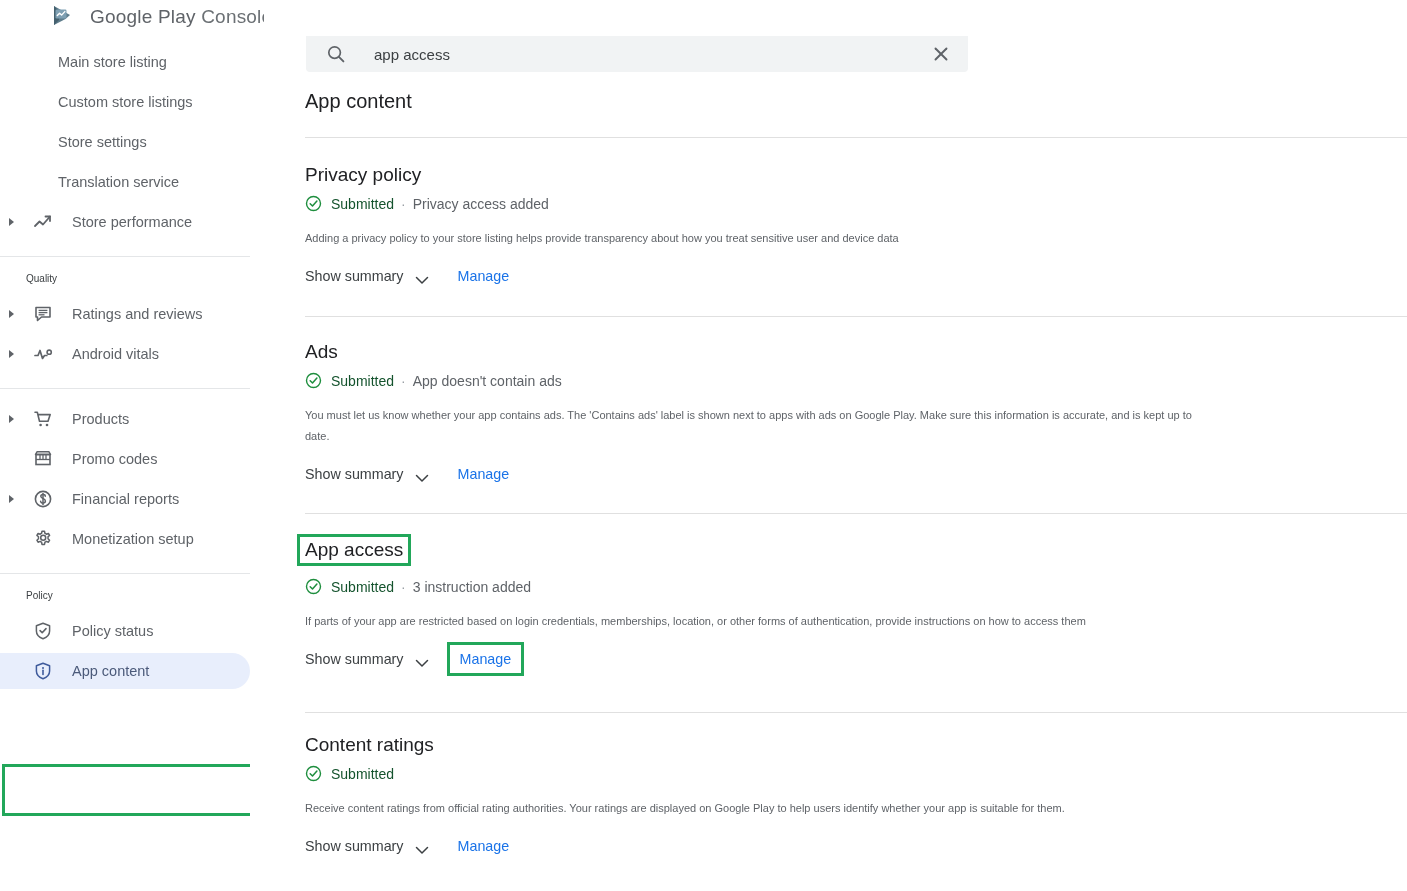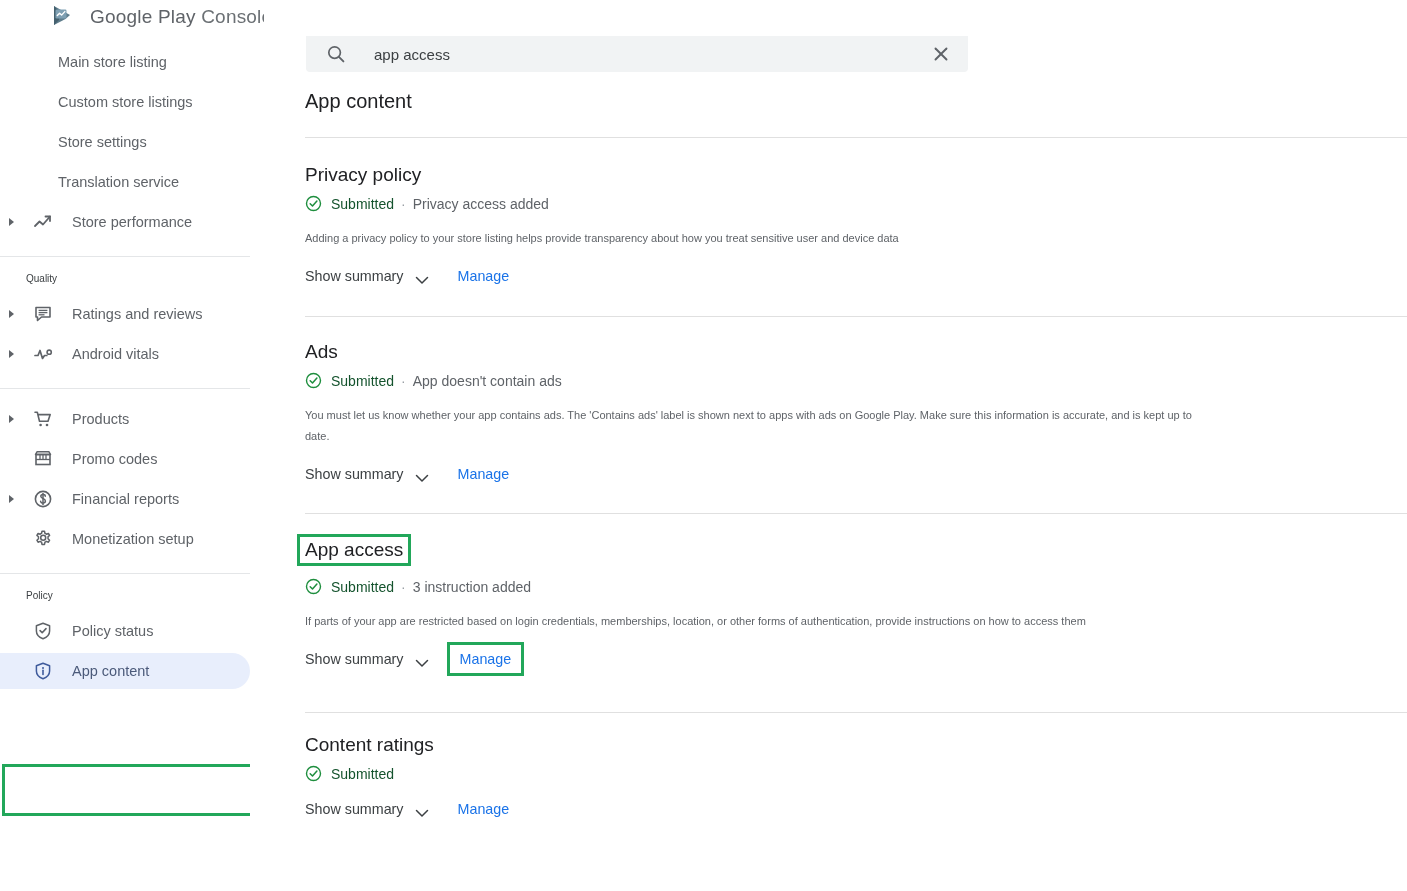--- a/index.html
+++ b/index.html
@@ -393,20 +393,21 @@
         <span class="chk">
           <svg width="17" height="17" viewBox="0 0 17 17">
             <circle cx="8.5" cy="8.5" r="7" fill="none" stroke="#1e8e3e" stroke-width="1.4"></circle>
             <polyline points="5.2,8.7 7.5,11 11.9,6" fill="none" stroke="#1e8e3e" stroke-width="1.5" stroke-linecap="round" stroke-linejoin="round"></polyline>
           </svg>
         </span>
         <span class="status-label">Submitted</span>
         <span class="status-dot"></span>
         <span class="status-detail"></span>
       </div>
+      <div class="sec-desc">Receive content ratings from official rating authorities. Your ratings are displayed on Google Play to help users identify whether your app is suitable for them.</div>
       <div class="actions">
         <span class="show-summary">
           <span>Show summary</span>
           <span class="chev">
             <svg width="14" height="9" viewBox="0 0 14 9">
               <polyline points="1.5,1.5 7,7 12.5,1.5" fill="none" stroke="#3c4043" stroke-width="1.5" stroke-linecap="round" stroke-linejoin="round"></polyline>
             </svg>
           </span>
         </span>
         <span class="manage-wrap">

